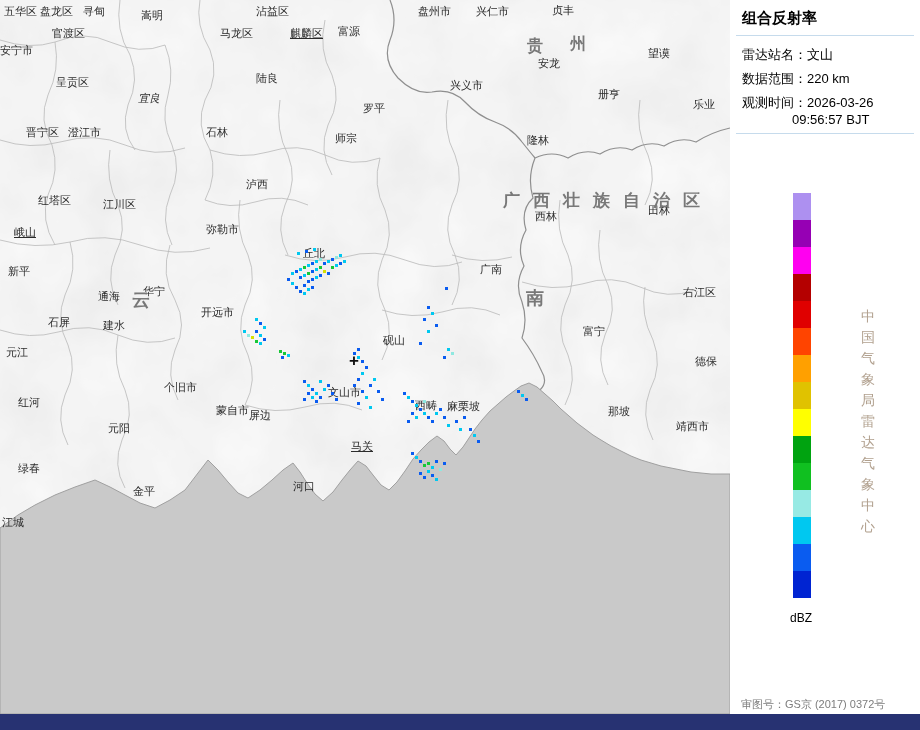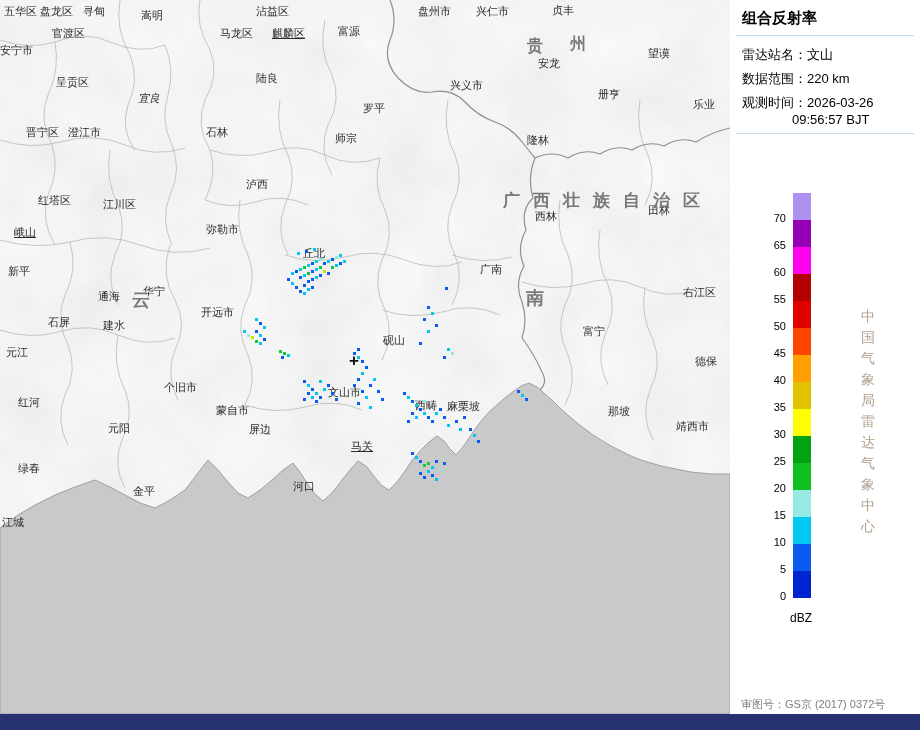--- a/index.html
+++ b/index.html
@@ -107,21 +107,21 @@
       <span class="place" style="left: 141px; top: 9px;">嵩明</span>
       <span class="place" style="left: 52px; top: 27px;">官渡区</span>
       <span class="place" style="left: 0px; top: 44px;">安宁市</span>
       <span class="place" style="left: 56px; top: 76px;">呈贡区</span>
       <span class="place" style="left: 138px; top: 92px; font-style: italic;">宜良</span>
       <span class="place" style="left: 26px; top: 126px;">晋宁区</span>
       <span class="place" style="left: 68px; top: 126px;">澄江市</span>
       <span class="place" style="left: 206px; top: 126px;">石林</span>
       <span class="place" style="left: 256px; top: 5px;">沾益区</span>
       <span class="place" style="left: 220px; top: 27px;">马龙区</span>
-      <span class="place" style="left: 272px; top: 27px; text-decoration: underline;">麒麟区</span>
+      <span class="place" style="left: 290px; top: 27px; text-decoration: underline;">麒麟区</span>
       <span class="place" style="left: 256px; top: 72px;">陆良</span>
       <span class="place" style="left: 338px; top: 25px;">富源</span>
       <span class="place" style="left: 418px; top: 5px;">盘州市</span>
       <span class="place" style="left: 476px; top: 5px;">兴仁市</span>
       <span class="place" style="left: 552px; top: 4px;">贞丰</span>
       <span class="place" style="left: 538px; top: 57px;">安龙</span>
       <span class="place" style="left: 648px; top: 47px;">望谟</span>
       <span class="place" style="left: 598px; top: 88px;">册亨</span>
       <span class="place" style="left: 450px; top: 79px;">兴义市</span>
       <span class="place" style="left: 363px; top: 102px;">罗平</span>
@@ -138,21 +138,21 @@
       <span class="place" style="left: 583px; top: 325px;">富宁</span>
       <span class="place" style="left: 695px; top: 355px;">德保</span>
       <span class="place" style="left: 608px; top: 405px;">那坡</span>
       <span class="place" style="left: 676px; top: 420px;">靖西市</span>
       <span class="place" style="left: 383px; top: 334px;">砚山</span>
       <span class="place" style="left: 328px; top: 386px;">文山市</span>
       <span class="place" style="left: 415px; top: 399px;">西畴</span>
       <span class="place" style="left: 447px; top: 400px;">麻栗坡</span>
       <span class="place" style="left: 351px; top: 440px; text-decoration: underline;">马关</span>
       <span class="place" style="left: 293px; top: 480px;">河口</span>
-      <span class="place" style="left: 249px; top: 423px;">屏边</span>
+      <span class="place" style="left: 249px; top: 409px;">屏边</span>
       <span class="place" style="left: 216px; top: 376px; margin-top: 28px;">蒙自市</span>
       <span class="place" style="left: 164px; top: 381px;">个旧市</span>
       <span class="place" style="left: 201px; top: 306px;">开远市</span>
       <span class="place" style="left: 103px; top: 319px;">建水</span>
       <span class="place" style="left: 48px; top: 316px;">石屏</span>
       <span class="place" style="left: 98px; top: 290px;">通海</span>
       <span class="place" style="left: 143px; top: 285px;">华宁</span>
       <span class="place" style="left: 103px; top: 198px;">江川区</span>
       <span class="place" style="left: 38px; top: 194px;">红塔区</span>
       <span class="place" style="left: 14px; top: 226px; text-decoration: underline;">峨山</span>
@@ -310,37 +310,20 @@
 
 <div class="panel">
   <div class="panel-title">组合反射率</div>
   <div class="sep s1"></div>
   <div class="info i1">雷达站名：文山</div>
   <div class="info i2">数据范围：220 km</div>
   <div class="info i3">观测时间：2026-03-26</div>
   <div class="info i4">09:56:57 BJT</div>
   <div class="sep s2"></div>
 
-  <div class="legend-ticks" id="legend-ticks">
-      <div class="tick" style="top: 19px;">70</div>
-      <div class="tick" style="top: 46px;">65</div>
-      <div class="tick" style="top: 73px;">60</div>
-      <div class="tick" style="top: 100px;">55</div>
-      <div class="tick" style="top: 127px;">50</div>
-      <div class="tick" style="top: 154px;">45</div>
-      <div class="tick" style="top: 181px;">40</div>
-      <div class="tick" style="top: 208px;">35</div>
-      <div class="tick" style="top: 235px;">30</div>
-      <div class="tick" style="top: 262px;">25</div>
-      <div class="tick" style="top: 289px;">20</div>
-      <div class="tick" style="top: 316px;">15</div>
-      <div class="tick" style="top: 343px;">10</div>
-      <div class="tick" style="top: 370px;">5</div>
-      <div class="tick" style="top: 397px;">0</div>
-    </div>
   <div class="legend-bar" id="legend-segments">
       <div class="seg" style="background: rgb(173, 144, 240);"></div>
       <div class="seg" style="background: rgb(150, 0, 180);"></div>
       <div class="seg" style="background: rgb(255, 0, 240);"></div>
       <div class="seg" style="background: rgb(180, 0, 0);"></div>
       <div class="seg" style="background: rgb(224, 0, 0);"></div>
       <div class="seg" style="background: rgb(255, 68, 0);"></div>
       <div class="seg" style="background: rgb(255, 160, 0);"></div>
       <div class="seg" style="background: rgb(224, 194, 0);"></div>
       <div class="seg" style="background: rgb(255, 255, 0);"></div>

